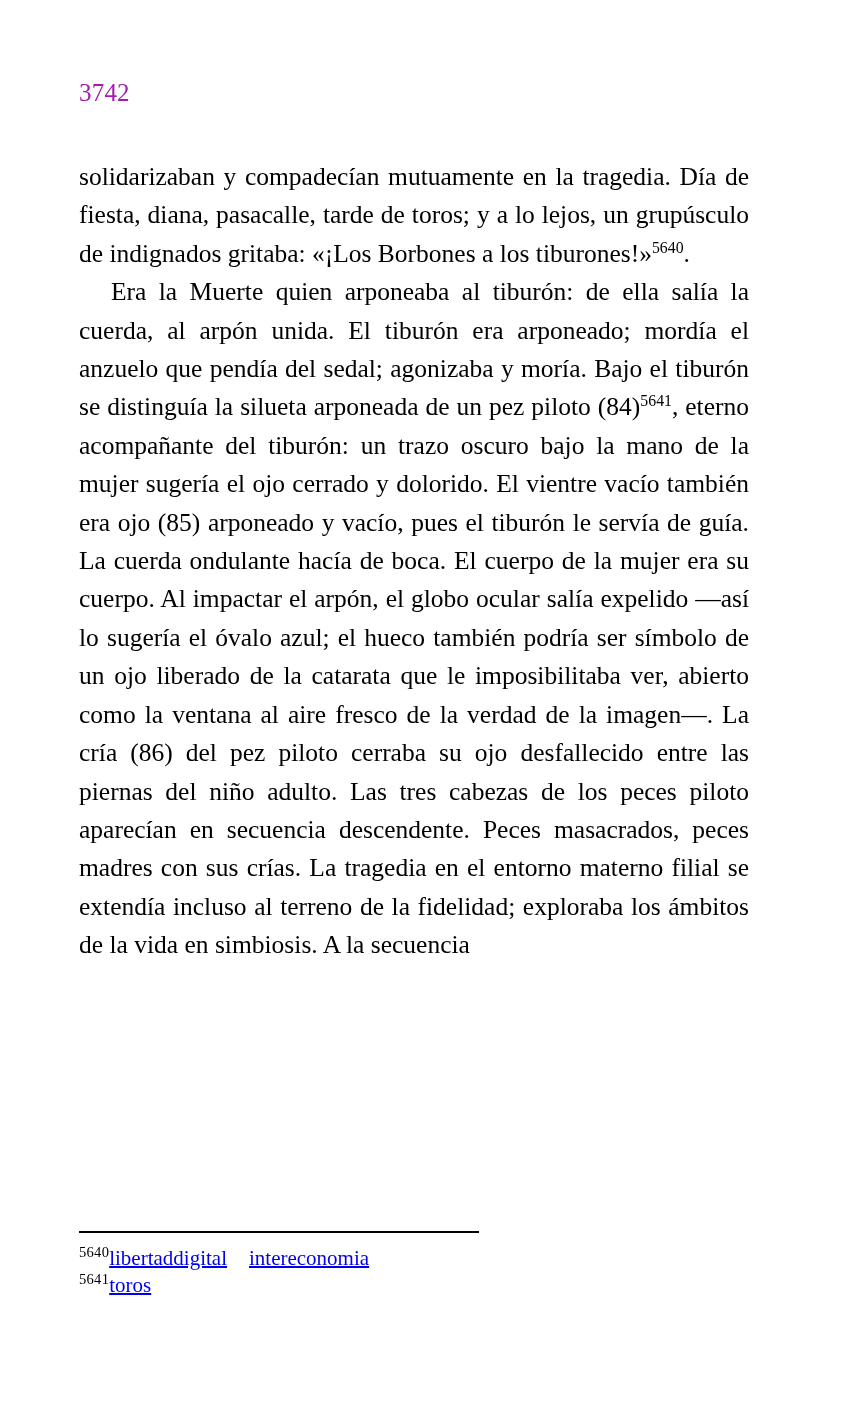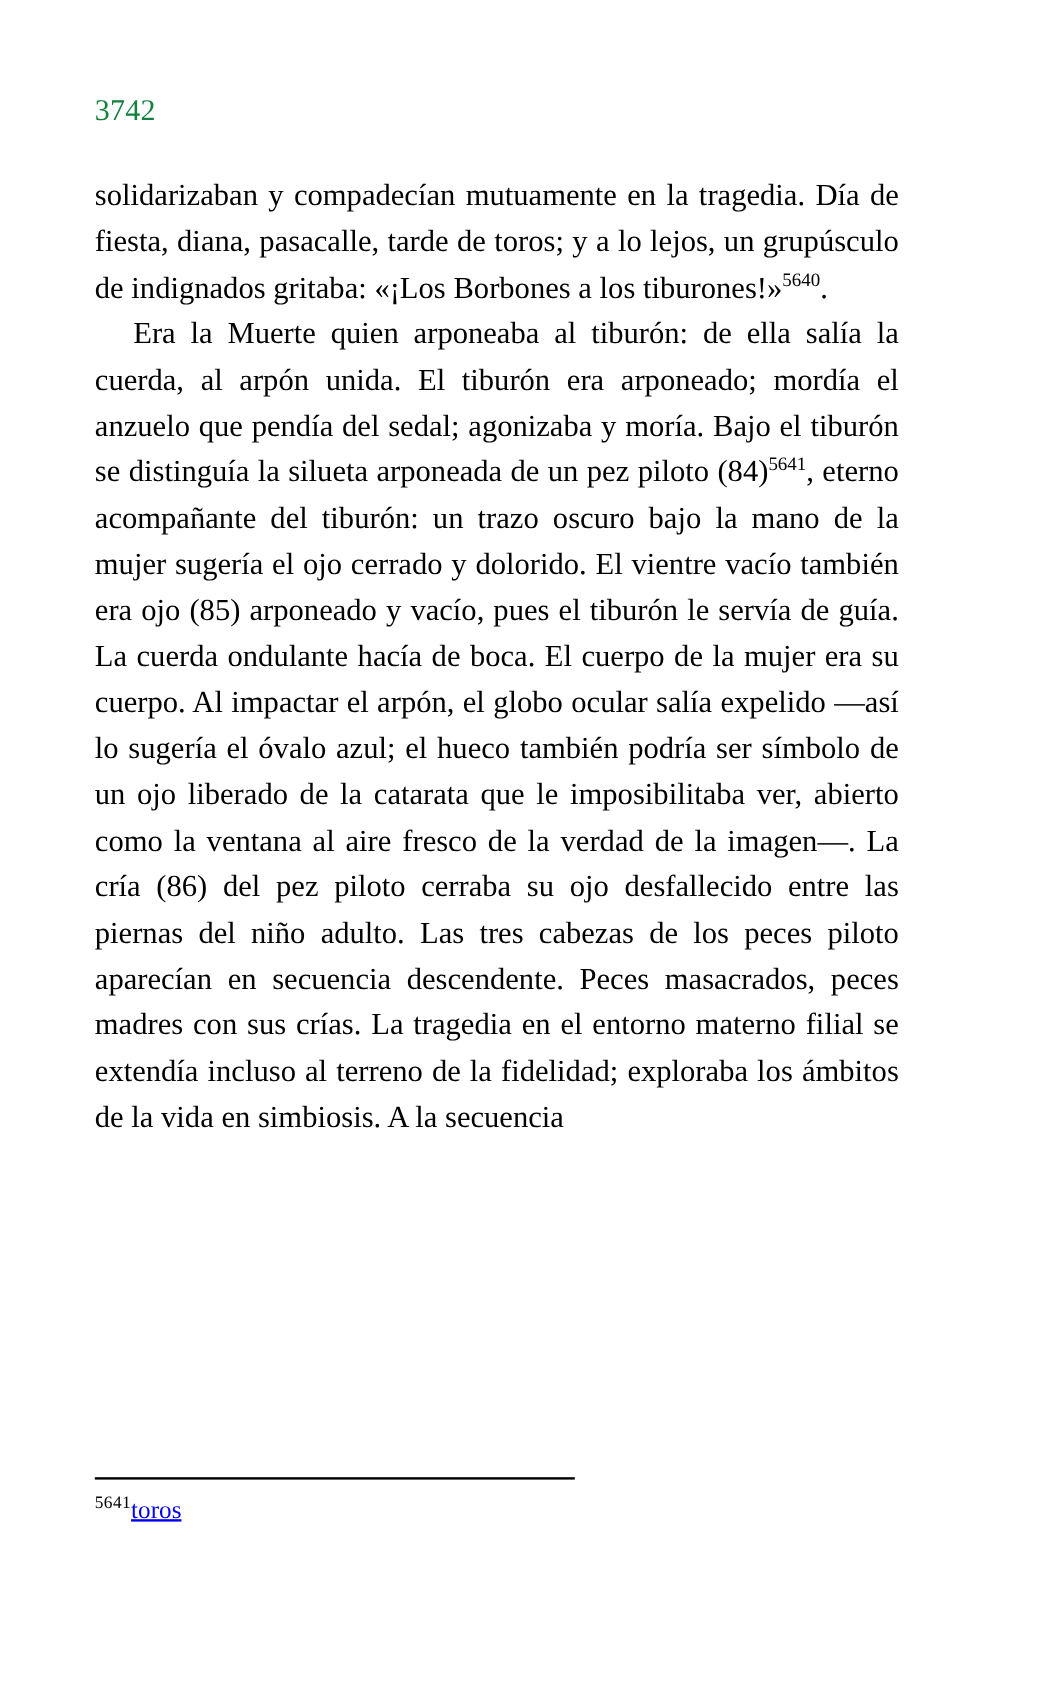--- a/index.html
+++ b/index.html
@@ -19,26 +19,26 @@
     overflow: hidden;
     box-sizing: border-box;
   }
   .page-number {
     position: absolute;
     left: 79px;
     top: 78px;
     font-size: 25px;
     line-height: 30px;
     letter-spacing: 0.2px;
-    color: #15803d;
+    color: #a21caf;
   }
   .content {
     position: absolute;
     left: 79px;
-    top: 144px;
+    top: 158px;
     width: 670px;
   }
   .para {
     margin: 0;
     font-size: 25.5px;
     line-height: 38.4px;
     text-align: justify;
     text-justify: inter-word;
     hyphens: none;
     color: #000;
@@ -106,18 +106,19 @@
     <p class="para"><span>solidarizaban y compadecían mutuamente en la tragedia. Día de fiesta, diana, pasacalle, tarde de toros; y a lo lejos, un grupúsculo de indignados gritaba: «¡Los Borbones a los tiburones!»</span><sup>5640</sup><span>.</span></p>
 
     <p class="para indent"><span>Era la Muerte quien arponeaba al tiburón: de ella salía la cuerda, al arpón unida. El tiburón era arponeado; mordía el anzuelo que pendía del sedal; agonizaba y moría. Bajo el tiburón se distinguía la silueta arponeada de un pez piloto (84)</span><sup>5641</sup><span>, eterno acompañante del tiburón: un trazo oscuro bajo la mano de la mujer sugería el ojo cerrado y dolorido. El vientre vacío también era ojo (85) arponeado y vacío, pues el tiburón le servía de guía. La cuerda ondulante hacía de boca. El cuerpo de la mujer era su cuerpo. Al impactar el arpón, el globo ocular salía expelido —así lo sugería el óvalo azul; el hueco también podría ser símbolo de un ojo liberado de la catarata que le imposibilitaba ver, abierto como la ventana al aire fresco de la verdad de la imagen—. La cría (86) del pez piloto cerraba su ojo desfallecido entre las piernas del niño adulto. Las tres cabezas de los peces piloto aparecían en secuencia descendente. Peces masacrados, peces madres con sus crías. La tragedia en el entorno materno filial se extendía incluso al terreno de la fidelidad; exploraba los ámbitos de la vida en simbiosis. A la secuencia</span></p>
 
   </div>
 
   <hr class="footnote-rule">
 
   <div class="footnotes">
 
+    <div class="footnote"><span class="fn-num">5640</span><a class="fn-link" href="#">libertaddigital</a><span class="fn-gap"></span><a class="fn-link" href="#">intereconomia</a></div>
 
     <div class="footnote"><span class="fn-num">5641</span><a class="fn-link" href="#">toros</a></div>
 
   </div>
 
 </div>
 
 </body></html>

